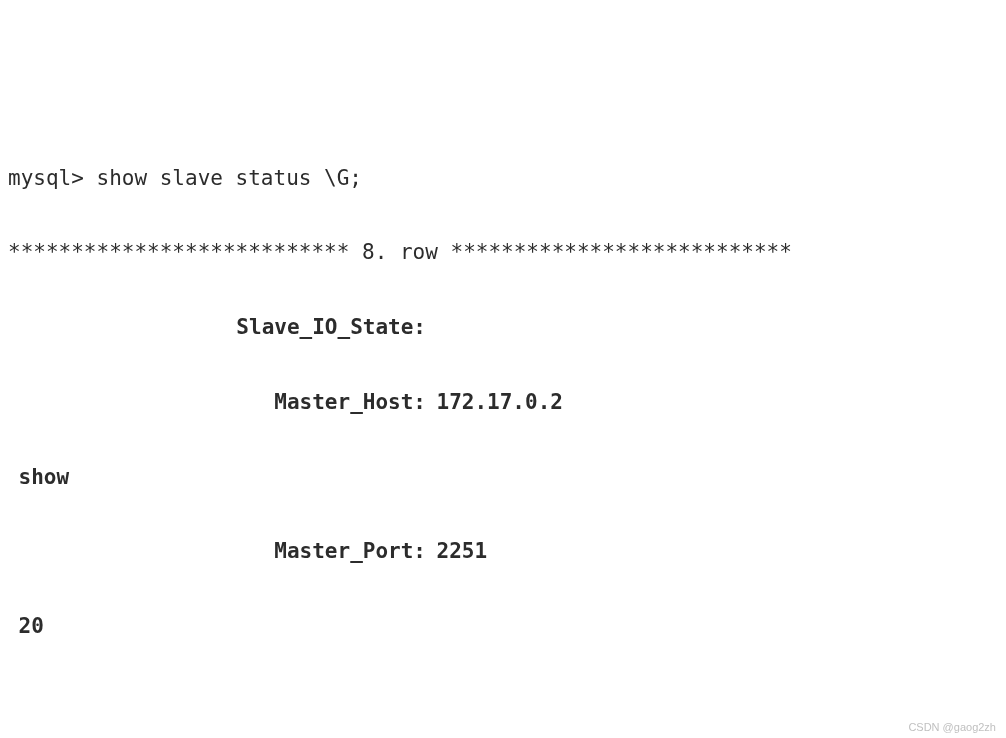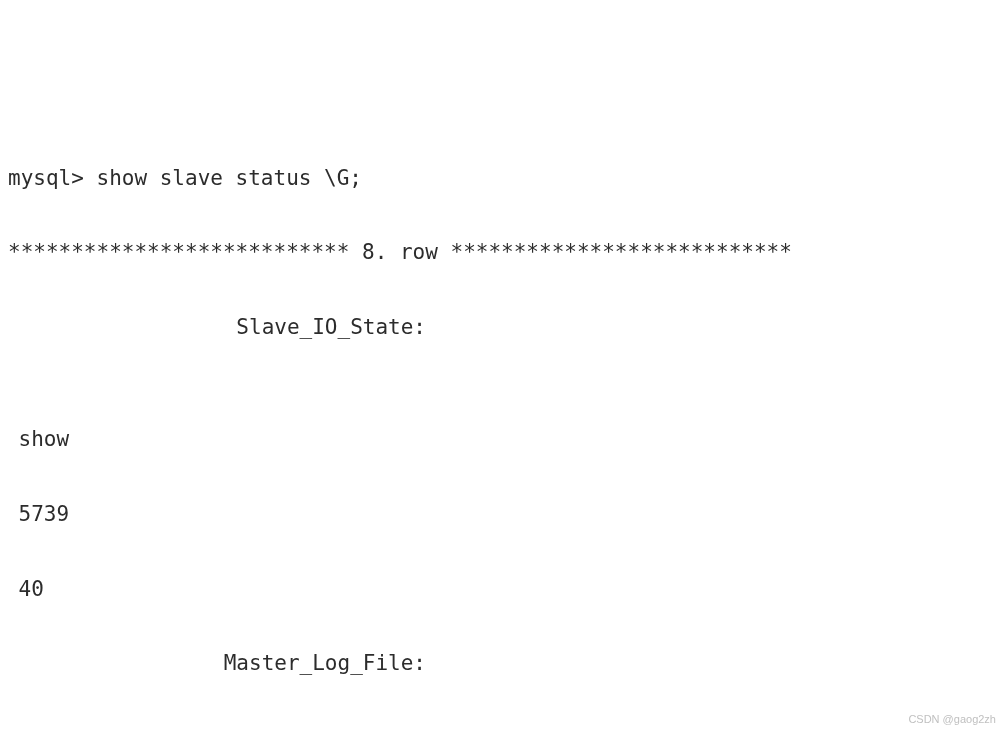--- a/index.html
+++ b/index.html
@@ -18,53 +18,54 @@
       line-height: 1.78;
       white-space: pre;
       overflow: hidden;
       position: relative;
     }
     .prompt-line {
       display: block;
     }
     .row-line {
       display: flex;
+      font-weight: bold;
     }
     .row-label {
       display: inline-block;
       width: 418px;
       text-align: right;
     }
     .row-value {
       display: inline-block;
       padding-left: 0.5em;
     }
     .watermark {
       position: absolute;
-      bottom: 8px;
+      bottom: 0;
       right: 10px;
       font-size: 11px;
       color: #c0c0c0;
       font-family: Arial, sans-serif;
       white-space: normal;
     }
   </style>
 </head>
 <body>
 
 
 
 <div class="prompt-line">mysql&gt; show slave status \G;</div>
 <div class="prompt-line">*************************** 8. row ***************************</div>
 <div class="row-line"><span class="row-label">Slave_IO_State:</span></div>
+<div class="row-line"><span class="row-label">Master_Host:</span><span class="row-value">172.17.0.2</span></div>
+<div class="row-line"><span class="row-value">show</span></div>
+<div class="row-line"><span class="row-label">Master_Port:</span><span class="row-value">2251</span></div>
+<div class="row-line"><span class="row-value">20</span></div>
 <div class="row-line"></div>
-<div class="row-line"><span class="row-value">show</span></div>
-<div class="row-line"><span class="row-value">5739</span></div>
-<div class="row-line"><span class="row-value">40</span></div>
-<div class="row-line"><span class="row-label">Master_Log_File:</span></div>
 
 
 
 
 
 
 
 
 
 

